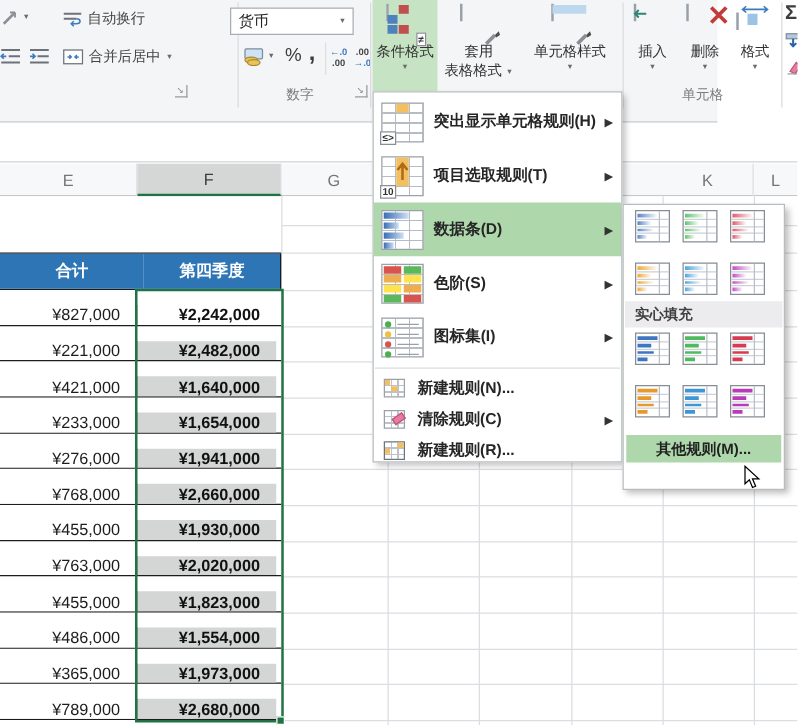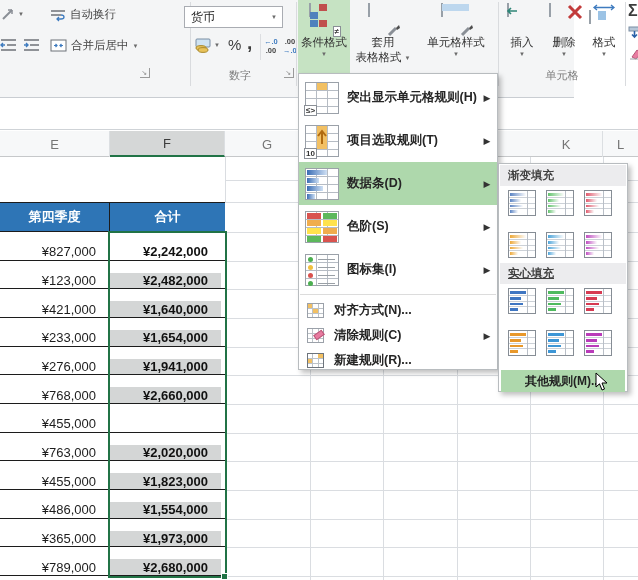--- a/index.html
+++ b/index.html
@@ -100,21 +100,21 @@
            repeating-linear-gradient(to right, transparent 0 4.5px, #bcc2c8 4.5px 5.5px),
            repeating-linear-gradient(to bottom, transparent 0 4px, #bcc2c8 4px 5px);
          position:relative; flex:none; }
 
   
   .submenu { position:absolute; left:498px; top:163px; width:130px; height:229px; background:#fff;
              border:1px solid #b8bcbf; box-shadow:3px 3px 5px rgba(0,0,0,.25); z-index:6; }
   .sec-h { height:21px; margin:1px; background:#ececee; font-size:11.5px; font-weight:bold;
            color:#404040; display:flex; align-items:center; padding-left:8px; }
   .thumb-row { display:flex; gap:10px; padding:0 9px; }
-  .mt4 { margin-top:4px; } .mt16 { margin-top:16px; } .mt5 { margin-top:5px;text-decoration:underline; }
+  .mt4 { margin-top:4px; } .mt16 { margin-top:16px; } .mt5 { margin-top:5px; }
   .thumb { width:28px; height:26px; border:1px solid #868d95; background:#fff; position:relative;
            display:flex; flex-direction:column; padding:1px 0; }
   .thumb::after { content:""; position:absolute; right:7px; top:0; bottom:0;
                   border-left:1px solid #b9bfc7; }
   .tbar-row { flex:1; border-bottom:1px solid #ccd1d7; position:relative; }
   .tbar-row:last-child { border-bottom:none; }
   .tbar { position:absolute; left:1px; top:1px; bottom:1px; display:block; }
   .more-rules { margin:14px 2px 0; height:22px; background:#aed8ac; display:flex;
                 align-items:center; justify-content:center; font-size:12px; font-weight:bold;
                 color:#222; position:relative; }
@@ -349,50 +349,51 @@
     <div class="hgrid" style="top:218px"></div>
     <div class="hgrid" style="top:247px"></div>
     <div class="hgrid" style="top:276px"></div>
     <div class="hgrid" style="top:304px"></div>
     <div class="hgrid" style="top:333px"></div>
     <div class="hgrid" style="top:362px"></div>
     <div class="hgrid" style="top:390px"></div>
     <div class="hgrid" style="top:419px"></div>
 
     <div class="thead">
+      <div class="thc c2">合计</div>
       <div class="thc c1">第四季度</div>
-      <div class="thc c2">合计</div>
     </div>
     <div class="tbody">
       <div class="trow first">
           <div class="ce">¥827,000</div>
           <div class="cf">¥2,242,000</div>
         </div>
       <div class="trow">
-          <div class="ce">¥123,000</div>
+          <div class="ce">¥221,000</div>
           <div class="cf">¥2,482,000</div>
         </div>
       <div class="trow">
           <div class="ce">¥421,000</div>
           <div class="cf">¥1,640,000</div>
         </div>
       <div class="trow">
           <div class="ce">¥233,000</div>
           <div class="cf">¥1,654,000</div>
         </div>
       <div class="trow">
           <div class="ce">¥276,000</div>
           <div class="cf">¥1,941,000</div>
         </div>
       <div class="trow">
           <div class="ce">¥768,000</div>
           <div class="cf">¥2,660,000</div>
         </div>
       <div class="trow">
           <div class="ce">¥455,000</div>
+          <div class="cf">¥1,930,000</div>
         </div>
       <div class="trow">
           <div class="ce">¥763,000</div>
           <div class="cf">¥2,020,000</div>
         </div>
       <div class="trow">
           <div class="ce">¥455,000</div>
           <div class="cf">¥1,823,000</div>
         </div>
       <div class="trow">
@@ -476,21 +477,21 @@
       <span class="arrow">▶</span>
     </div>
 
     <div class="msep"></div>
 
     <div class="mi-sm">
       <span class="g16">
         <span class="cellspan" style="left:0;top:0;width:4px;height:4px;background:#f2c063"></span>
         <span class="cellspan" style="left:5px;top:5px;width:5px;height:4px;background:#f2c063"></span>
       </span>
-      <span class="label">对齐方式(N)...</span>
+      <span class="label">新建规则(N)...</span>
       <span class="arrow"></span>
     </div>
 
     <div class="mi-sm">
       <span class="g16">
         <span class="cellspan" style="left:6px;top:3px;width:10px;height:6px;background:#e87ba0;border:1px solid #b85878;transform:rotate(-35deg)"></span>
       </span>
       <span class="label">清除规则(C)</span>
       <span class="arrow">▶</span>
     </div>
@@ -499,21 +500,20 @@
       <span class="g16" style="border-color:#6d747c">
         <span class="cellspan" style="left:0;top:5px;width:4px;height:4px;background:#f2c063"></span>
         <span class="cellspan" style="left:10px;top:0;width:5px;height:4px;background:#f2c063"></span>
       </span>
       <span class="label">新建规则(R)...</span>
       <span class="arrow"></span>
     </div>
   </div>
 
   <div class="submenu">
-    <div class="sec-h">渐变填充</div>
     <div class="thumb-row mt4">
       <span class="thumb">
           <span class="tbar-row">
             <span class="tbar" style="width: 61.92%; background: linear-gradient(to right, rgb(91, 132, 196), rgb(253, 253, 253));"></span>
           </span>
           <span class="tbar-row">
             <span class="tbar" style="width: 41.76%; background: linear-gradient(to right, rgb(91, 132, 196), rgb(253, 253, 253));"></span>
           </span>
           <span class="tbar-row">
             <span class="tbar" style="width: 51.84%; background: linear-gradient(to right, rgb(91, 132, 196), rgb(253, 253, 253));"></span>

